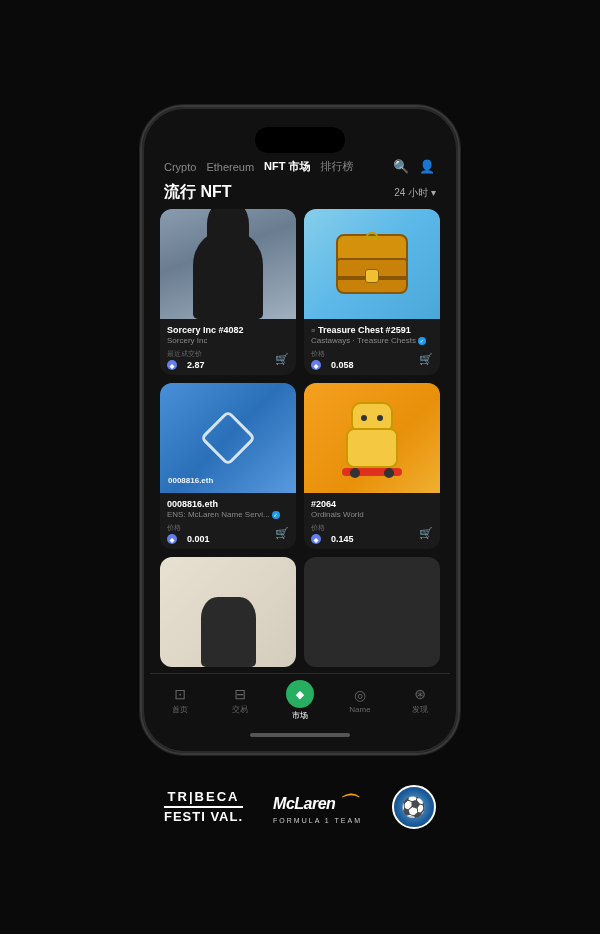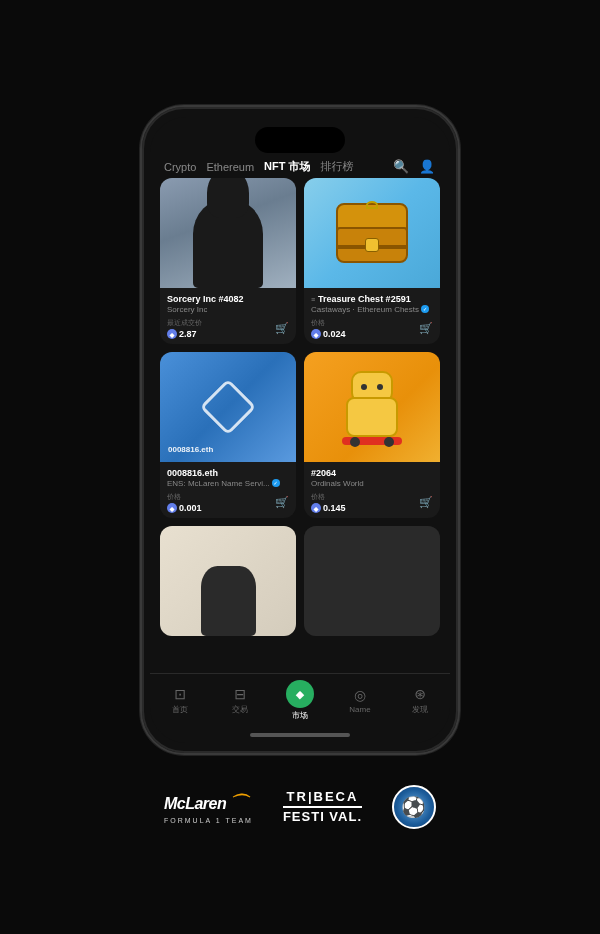--- a/index.html
+++ b/index.html
@@ -352,21 +352,21 @@
     .nft-name {
       font-size: 9px;
       font-weight: 600;
       color: #fff;
       white-space: nowrap;
       overflow: hidden;
       text-overflow: ellipsis;
     }
     .nft-collection-row {
       display: flex;
-      align-items: flex-start;
+      align-items: flex-end;
       gap: 2px;
       margin-bottom: 4px;
     }
     .nft-collection {
       font-size: 8px;
       color: #888;
       white-space: nowrap;
       overflow: hidden;
       text-overflow: ellipsis;
     }
@@ -388,21 +388,21 @@
       justify-content: space-between;
     }
     .price-label {
       font-size: 7px;
       color: #666;
       margin-bottom: 1px;
     }
     .price-value {
       display: flex;
       align-items: flex-end;
-      gap: 2px;
+      gap: 10px;
       font-size: 9px;
       font-weight: 600;
       color: #fff;
     }
     .eth-icon {
       width: 10px;
       height: 10px;
       background: #627eea;
       border-radius: 50%;
       display: flex;
@@ -536,20 +536,24 @@
       <nav class="top-nav">
         <span class="nav-item">Crypto</span>
         <span class="nav-item">Ethereum</span>
         <span class="nav-item active">NFT 市场</span>
         <span class="nav-item">排行榜</span>
         <span class="nav-spacer"></span>
         <span class="nav-icon">🔍</span>
         <span class="nav-icon">👤</span>
       </nav>
 
+      <div class="section-header">
+        <span class="section-title">流行 NFT</span>
+        <span class="time-filter">24 小时 ▾</span>
+      </div>
 
       <div class="nft-grid">
 
         <div class="nft-row">
 
           <div class="nft-card">
             <div class="nft-image img-sorcery">
               <div class="silhouette"></div>
             </div>
             <div class="nft-info">
@@ -583,29 +587,29 @@
                   <div class="chest-latch"></div>
                 </div>
               </div>
             </div>
             <div class="nft-info">
               <div class="nft-name-row">
                 <span class="nft-indicator">≡</span>
                 <span class="nft-name">Treasure Chest #2591</span>
               </div>
               <div class="nft-collection-row">
-                <span class="nft-collection">Castaways · Ethereum Chests</span>
+                <span class="nft-collection">Castaways · Treasure Chests</span>
                 <span class="verified-badge">✓</span>
               </div>
               <div class="nft-price-row">
                 <div>
                   <div class="price-label">价格</div>
                   <div class="price-value">
                     <span class="eth-icon">◆</span>
-                    <span>0.024</span>
+                    <span>0.058</span>
                   </div>
                 </div>
                 <span class="cart-icon">🛒</span>
               </div>
             </div>
           </div>
         </div>
 
         <div class="nft-row">
 
@@ -706,30 +710,30 @@
         </div>
       </nav>
 
       <div class="home-indicator"></div>
 
     </div>
   </div>
 </div>
 
 <div class="sponsors">
+  <div class="sponsor-logo tribeca-logo">
+    <div class="tribeca-top">TR|BECA</div>
+    <div class="tribeca-bar"></div>
+    <div class="tribeca-bottom">FESTI VAL.</div>
+  </div>
+
   <div class="sponsor-logo mclaren-logo">
     <div class="mclaren-name">
       <span>McLaren</span>
       <span class="mclaren-swoosh">⌒</span>
     </div>
     <div class="mclaren-sub">FORMULA 1 TEAM</div>
   </div>
 
-  <div class="sponsor-logo tribeca-logo">
-    <div class="tribeca-top">TR|BECA</div>
-    <div class="tribeca-bar"></div>
-    <div class="tribeca-bottom">FESTI VAL.</div>
-  </div>
-
   <div class="mancity-logo">
     <span style="font-size:20px;">⚽</span>
   </div>
 </div>
 
 </body></html>

